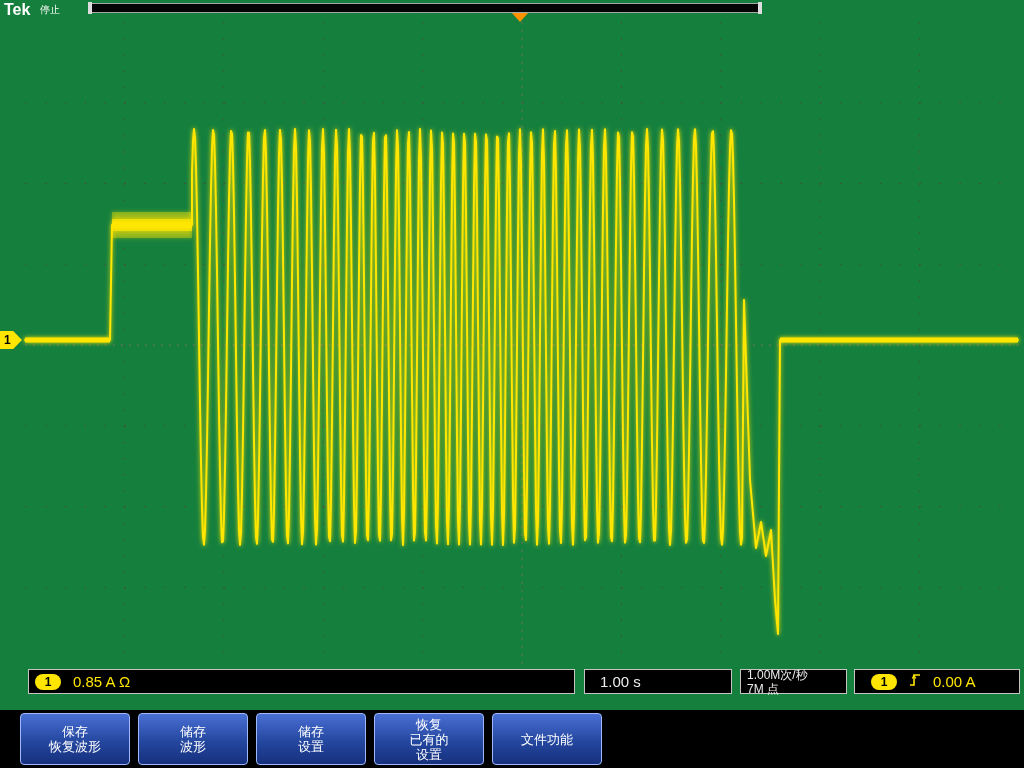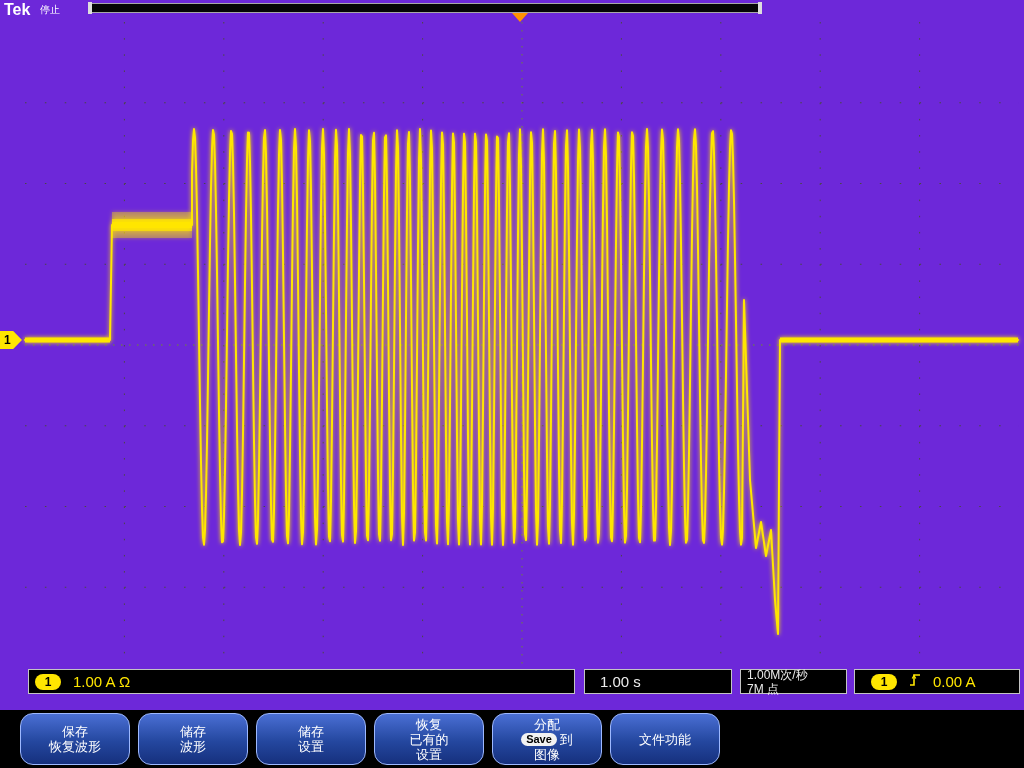--- a/index.html
+++ b/index.html
@@ -1,16 +1,16 @@
 <!DOCTYPE html>
 <html><head>
 <meta charset="utf-8">
 <style>
   html,body{margin:0;padding:0;background:#000;}
-  #screen{position:relative;width:1024px;height:768px;background:#6d28d9;overflow:hidden;
+  #screen{position:relative;width:1024px;height:768px;background:#15803d;overflow:hidden;
           font-family:"Liberation Sans",sans-serif;}
 
   
   .topbar{position:absolute;left:0;top:0;width:1024px;height:22px;}
   .brand{position:absolute;left:4px;top:1px;color:#fff;font-size:16px;font-weight:bold;}
   .acq-status{position:absolute;left:40px;top:3px;color:#fff;font-size:10px;}
   .acq-bar{position:absolute;left:88px;top:3px;width:674px;height:10px;
            border:1px solid #a8a8a8;box-sizing:border-box;background:#050505;}
   .acq-bar::before,.acq-bar::after{content:"";position:absolute;top:-2px;bottom:-2px;width:4px;background:#ddd;}
   .acq-bar::before{left:-1px}
@@ -35,21 +35,21 @@
   #box-acq{left:740px;width:107px;flex-direction:column;align-items:flex-start;justify-content:center;
            font-size:12px;line-height:12px;padding-left:6px;gap:2px;}
   #box-trig{left:854px;width:166px;gap:12px;padding-left:16px;}
   .pill{background:#ffe600;color:#000;font-size:12px;font-weight:bold;border-radius:8px;
         min-width:26px;height:16px;display:flex;align-items:center;justify-content:center;}
   .ytext{color:#ffe600;}
 
   
   .menubar{position:absolute;left:0;top:710px;width:1024px;height:58px;background:#000;}
   .menu-buttons{position:absolute;left:20px;top:3px;display:flex;gap:8px;}
-  .menu-btn{width:110px;height:52px;box-sizing:border-box;border:1px solid #9db8ff;border-radius:13px;
+  .menu-btn{width:110px;height:52px;box-sizing:border-box;border:1px solid #9db8ff;border-radius:4px;
             background:linear-gradient(#4a6fd4,#24479f 55%,#16307d);
             color:#fff;font-size:13px;line-height:15px;
             display:flex;flex-direction:column;align-items:center;justify-content:center;cursor:pointer;}
   .btn-line{display:flex;align-items:center;justify-content:center;gap:3px;}
   .save-badge{background:#f2f2f2;color:#000;border-radius:8px;font-size:11px;font-weight:bold;
               padding:0 5px;line-height:13px;}
 </style>
 </head>
 <body>
 
@@ -99,21 +99,21 @@
     <div class="acq-bar"></div>
     <div class="trig-pos"></div>
   </div>
 
   <div class="ch-marker">
     <span>1</span>
   </div>
 
   <div class="sbox" id="box-ch">
     <span class="pill">1</span>
-    <span class="ytext">1.00 A Ω</span>
+    <span class="ytext">0.85 A Ω</span>
   </div>
   <div class="sbox" id="box-time">
     <span>1.00 s</span>
   </div>
   <div class="sbox" id="box-acq">
     <div>1.00M次/秒</div>
     <div>7M 点</div>
   </div>
   <div class="sbox" id="box-trig">
     <span class="pill">1</span>
@@ -139,24 +139,19 @@
         <div class="menu-btn">
           <div class="btn-line">储存</div>
           <div class="btn-line">设置</div>
         </div>
         <div class="menu-btn">
           <div class="btn-line">恢复</div>
           <div class="btn-line">已有的</div>
           <div class="btn-line">设置</div>
         </div>
         <div class="menu-btn">
-          <div class="btn-line">分配</div>
-          <div class="btn-line"><span class="save-badge">Save</span>到</div>
-          <div class="btn-line">图像</div>
-        </div>
-        <div class="menu-btn">
           <div class="btn-line">文件功能</div>
         </div>
       </div>
 
   </div>
 
 </div>
 
 </body></html>

